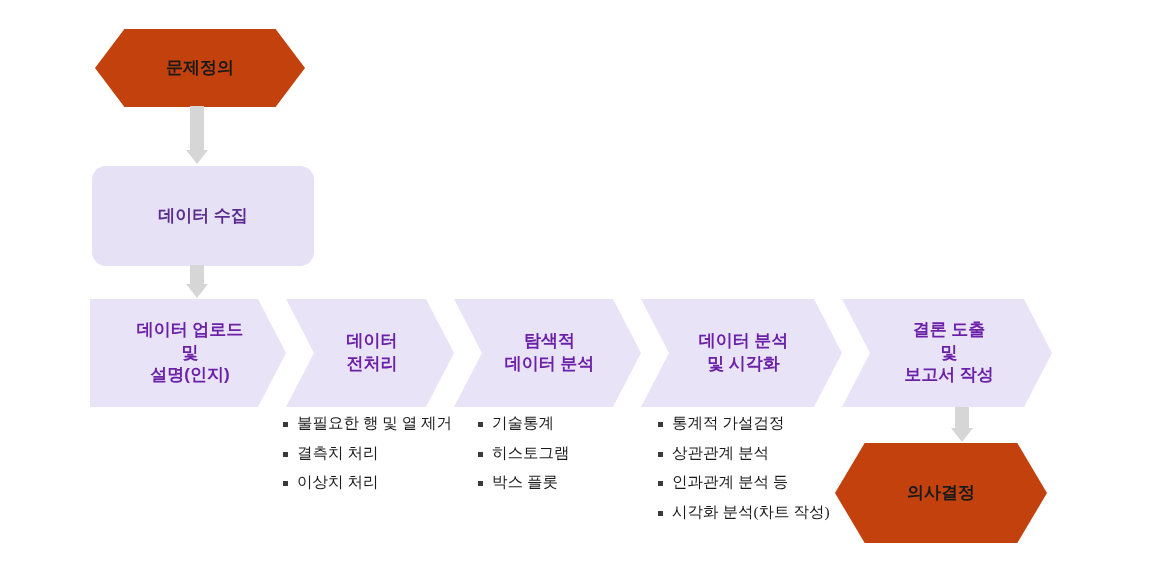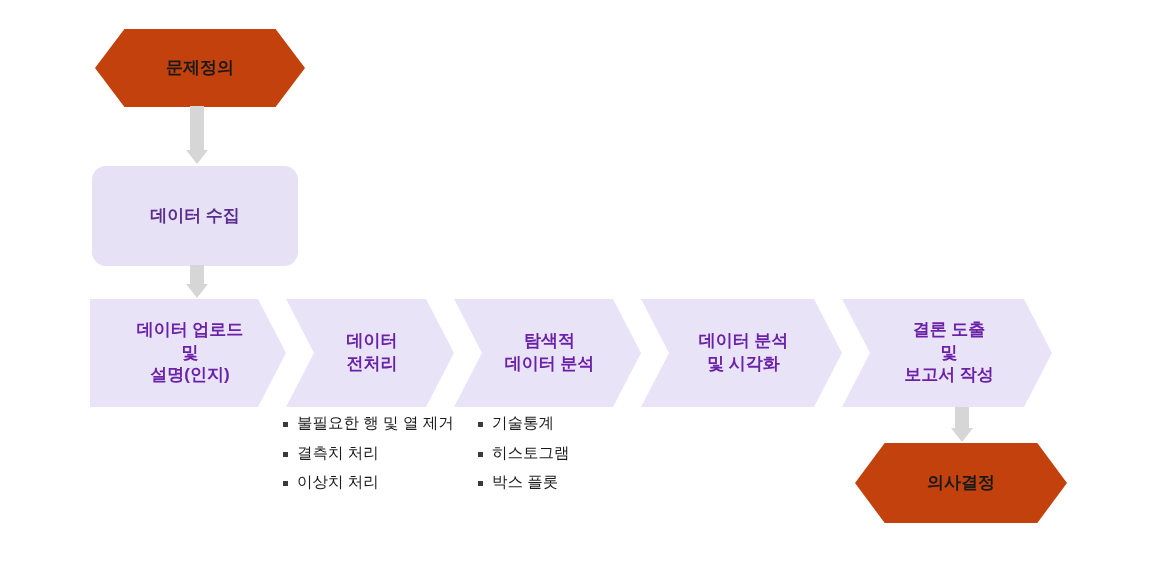--- a/index.html
+++ b/index.html
@@ -37,34 +37,34 @@
     background: #c2410c;
     color: #1a1a1a;
     font-size: 17px;
     clip-path: polygon(14% 0%, 86% 0%, 100% 50%, 86% 100%, 14% 100%, 0% 50%);
   }
   #problem-def {
     left: 95px; top: 29px;
     width: 210px; height: 78px;
   }
   #decision {
-    left: 855px; top: 443px;
-    width: 212px; height: 80px;
+    left: 835px; top: 443px;
+    width: 212px; height: 100px;
   }
 
   
   .rrect {
     background: #e6e1f5;
     color: #5b2d8e;
     font-size: 17px;
     border-radius: 14px;
   }
   #data-collect {
     left: 92px; top: 166px;
-    width: 206px; height: 100px;
+    width: 222px; height: 100px;
   }
 
   
   .chev {
     background: #e9e3f7;
     color: #6b21a8;
     font-size: 17px;
     top: 299px;
     height: 108px;
     clip-path: polygon(0% 0%, calc(100% - 28px) 0%, 100% 50%, calc(100% - 28px) 100%, 0% 100%, 28px 50%);
@@ -88,20 +88,21 @@
     position: absolute;
     color: #1a1a1a;
     font-size: 15.5px;
     line-height: 1.0;
   }
   .bullets .bullet-item {
     display: flex;
     align-items: flex-start;
     margin-bottom: 14px;
     white-space: nowrap;
+    font-family: Liberation Serif, serif;
   }
   .bullets .sq {
     width: 5px;
     height: 5px;
     background: #3a3a3a;
     margin-right: 9px;
     margin-top: 7px;
     flex: 0 0 auto;
   }
   #bullets-0 { left: 283px; top: 415px; }
@@ -188,19 +189,37 @@
     <div class="bullet-item">
       <span class="sq"></span>
       <span>히스토그램</span>
     </div>
     <div class="bullet-item">
       <span class="sq"></span>
       <span>박스 플롯</span>
     </div>
   </div>
 
+  <div class="bullets" id="bullets-2">
+    <div class="bullet-item">
+      <span class="sq"></span>
+      <span>통계적 가설검정</span>
+    </div>
+    <div class="bullet-item">
+      <span class="sq"></span>
+      <span>상관관계 분석</span>
+    </div>
+    <div class="bullet-item">
+      <span class="sq"></span>
+      <span>인과관계 분석 등</span>
+    </div>
+    <div class="bullet-item">
+      <span class="sq"></span>
+      <span>시각화 분석(차트 작성)</span>
+    </div>
+  </div>
 
   <div class="arrow-line" id="arrow3-line"></div>
   <div class="arrow-head" id="arrow3-head"></div>
 
   <div class="node hex" id="decision">의사결정</div>
 
 </div>
 
 </body></html>

